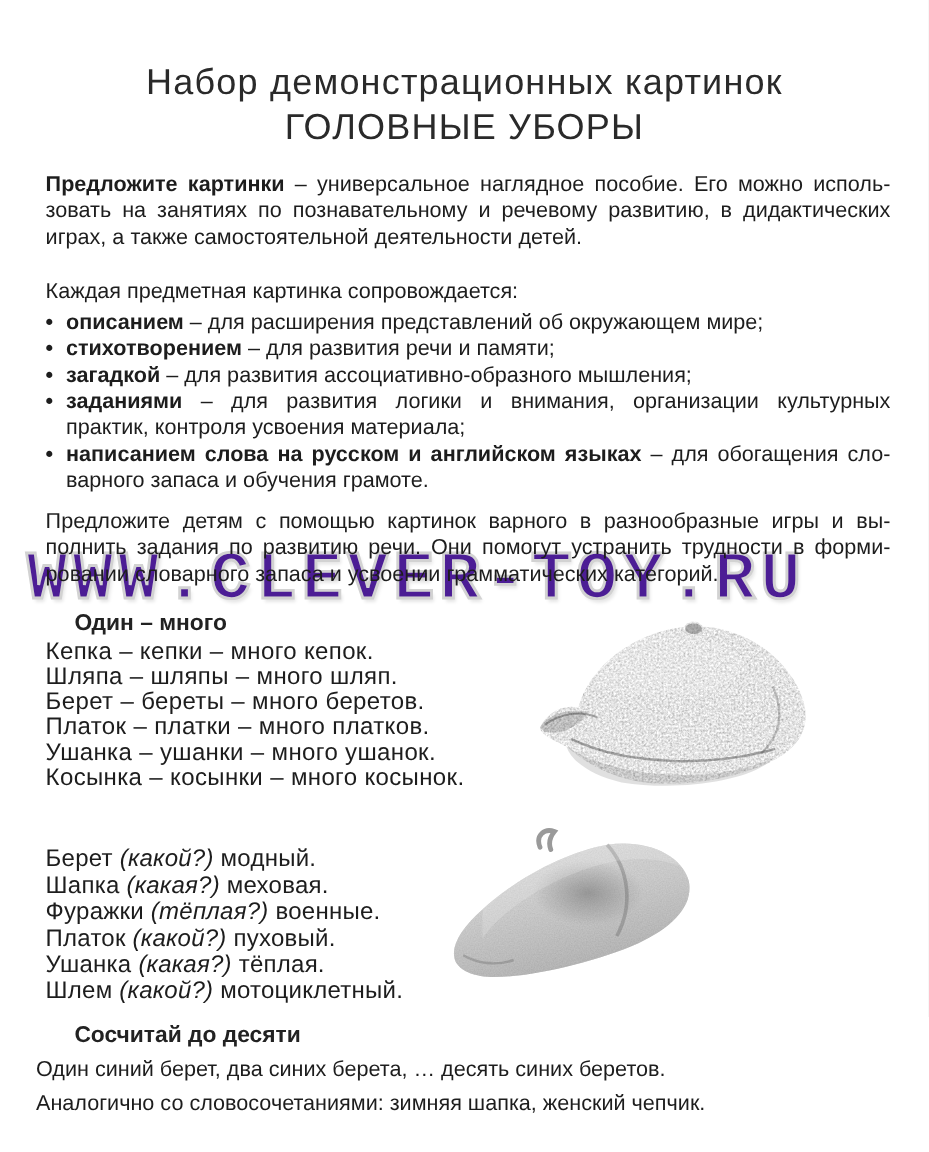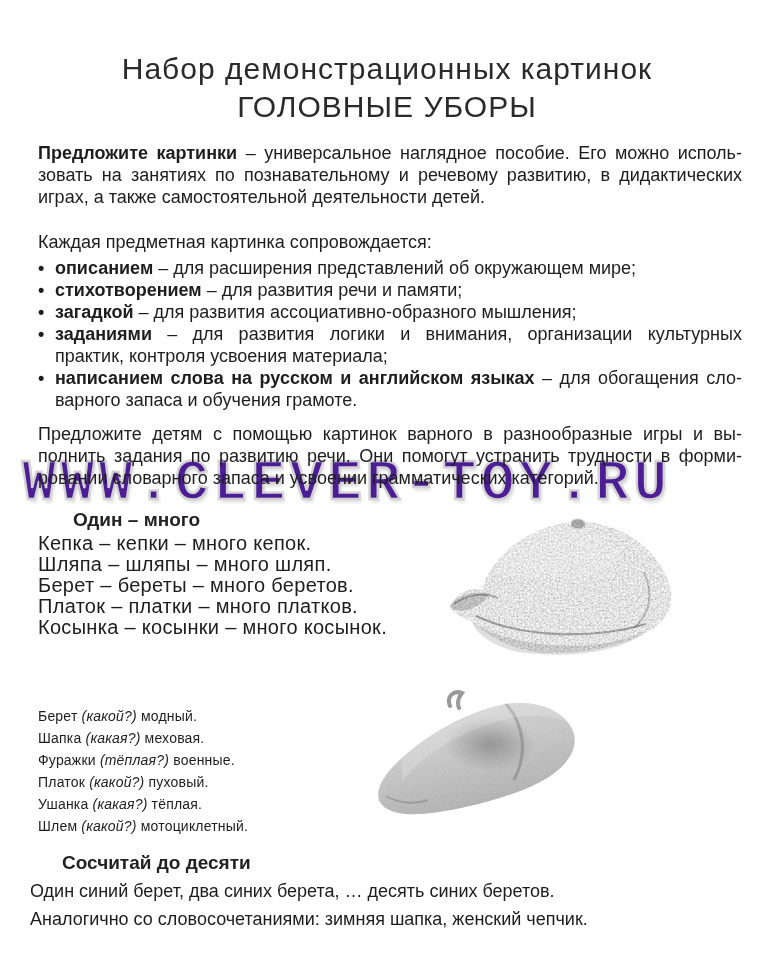--- a/index.html
+++ b/index.html
@@ -28,26 +28,26 @@
 
   .watermark{
     left:22px;top:452px;width:740px;z-index:1;white-space:nowrap;
     font-weight:bold;font-size:57px;letter-spacing:4px;color:#4c1d95;
     -webkit-text-stroke:2.4px #d2d2d2;
     text-shadow:2px 4px 3px rgba(0,0,0,0.10);
     font-family:Liberation Mono, monospace;
   }
 
   .sec-heading{font-weight:bold;font-size:19px;left:62px;color:#222;}
-  .h1{top:509px;margin-left:11px;}
+  .h1{top:509px;}
   .h2{top:681px;font-size:20px;}
   .h3{top:852px;}
 
   .list1{left:38px;top:533px;font-size:20px;line-height:21px;letter-spacing:0.3px;}
-  .list2{left:38px;top:705px;font-size:14px;line-height:22px;letter-spacing:0.2px;}
+  .list2{left:38px;top:705px;font-size:20px;line-height:22px;letter-spacing:0.2px;}
   .list3{left:30px;top:877px;font-size:18px;line-height:28px;}
 
   .cap-img{left:448px;top:514px;}
   .beret-img{left:372px;top:690px;}
 </style>
 </head>
 <body>
 
 <div class="page">
 
@@ -81,20 +81,21 @@
     <div class="jline">полнить задания по развитию речи. Они помогут устранить трудности в форми-</div>
     <div>ровании словарного запаса и усвоении грамматических категорий.</div>
   </div>
 
   <div class="abs sec-heading h1">Один – много</div>
   <div class="abs list1">
     <div>Кепка – кепки – много кепок.</div>
     <div>Шляпа – шляпы – много шляп.</div>
     <div>Берет – береты – много беретов.</div>
     <div>Платок – платки – много платков.</div>
+    <div>Ушанка – ушанки – много ушанок.</div>
     <div>Косынка – косынки – много косынок.</div>
   </div>
 
   <svg class="abs cap-img" width="232" height="146" viewBox="0 0 232 146">
     <defs>
       <filter id="tweed" x="-5%" y="-5%" width="110%" height="110%">
         <feTurbulence type="fractalNoise" baseFrequency="0.55" numOctaves="3" seed="11" result="n"></feTurbulence>
         <feColorMatrix in="n" type="saturate" values="0" result="g"></feColorMatrix>
         <feComponentTransfer in="g" result="sp">
           <feFuncR type="linear" slope="1.1" intercept="0.22"></feFuncR>

